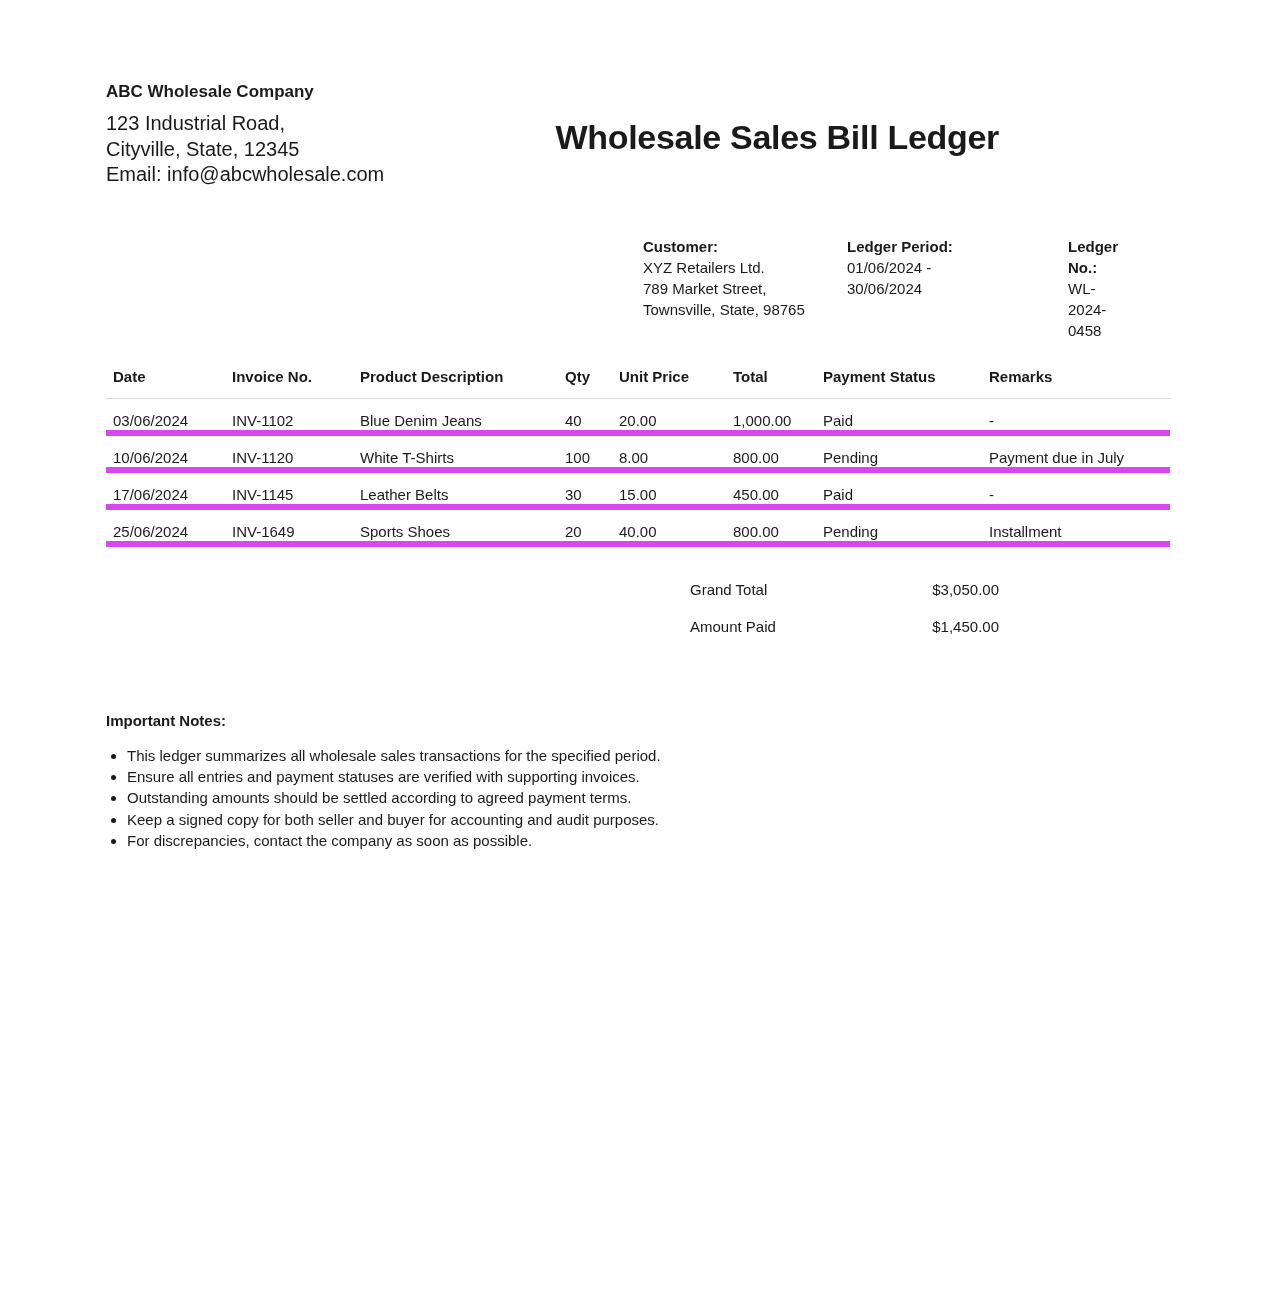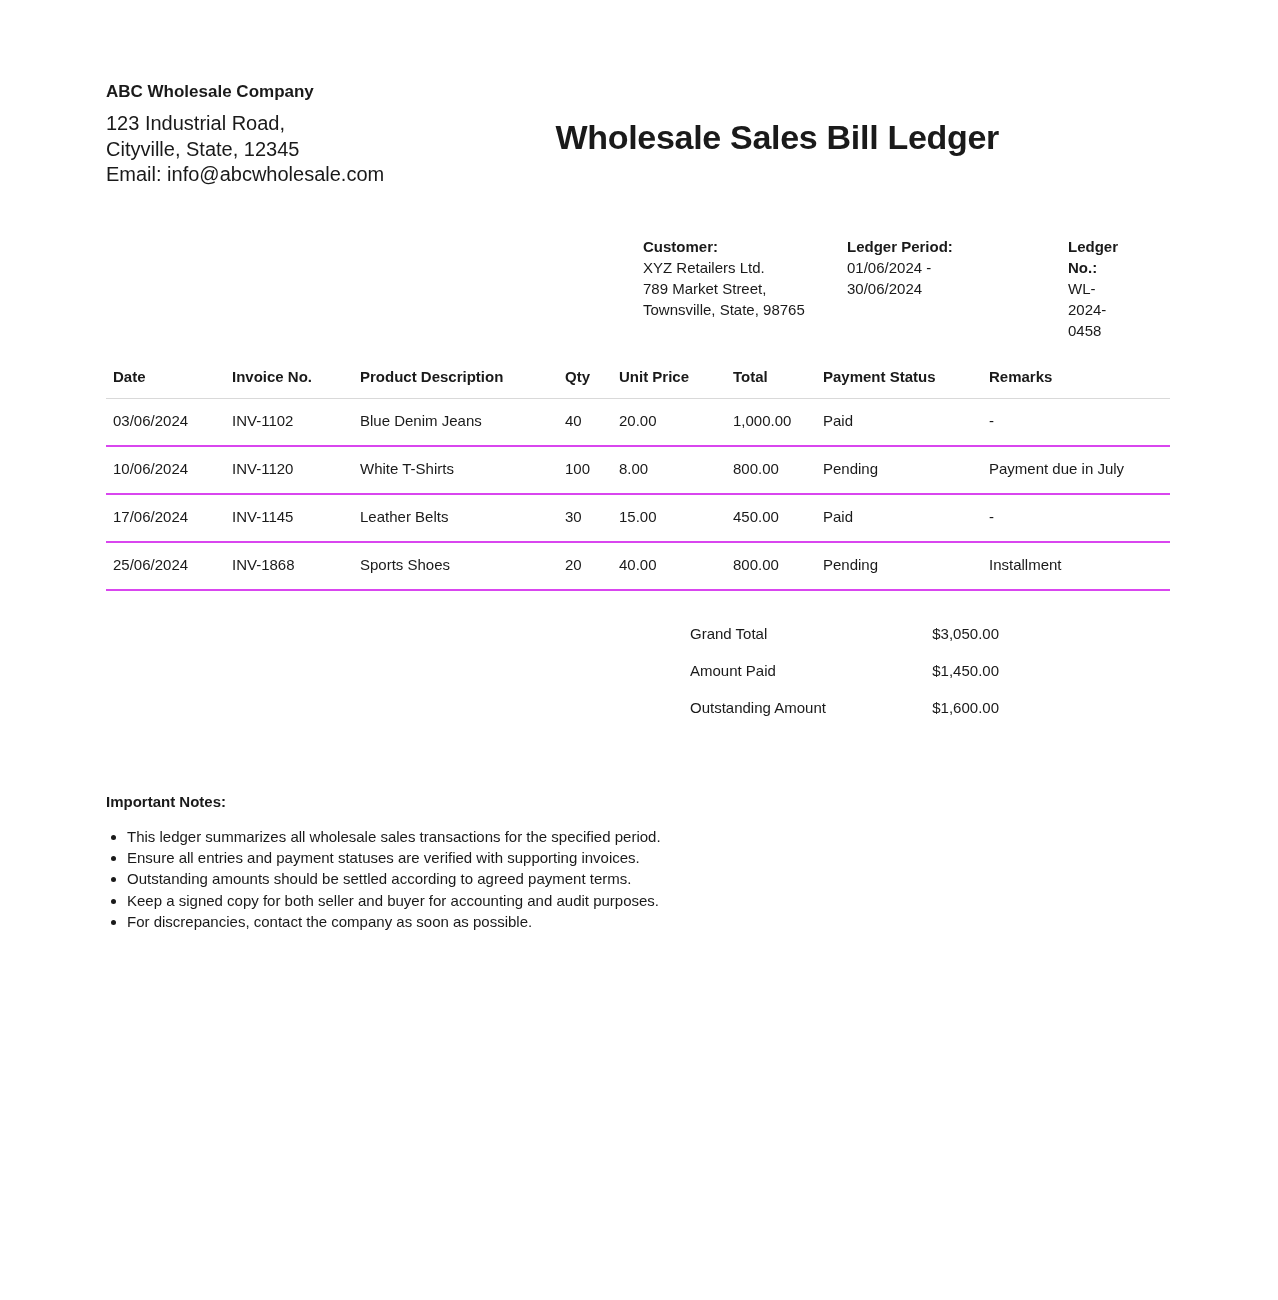--- a/index.html
+++ b/index.html
@@ -66,22 +66,22 @@
     table-layout: fixed;
     font-size: 15px;
   }
   .ledger-table th {
     text-align: left;
     font-weight: bold;
     padding: 11px 4px 13px 7px;
     border-bottom: 1px solid #d9d9d9;
   }
   .ledger-table td {
-    padding: 13px 4px 16px 7px;
-    border-bottom: 2px solid #d946ef;
+    padding: 13px 4px 1px 7px;
+    border-bottom: 6px solid #d946ef;
   }
 
   
   .totals {
     width: 309px;
     margin-left: auto;
     margin-top: 24px;
   }
   .totals-row {
     display: flex;
@@ -190,43 +190,39 @@
         <td>INV-1145</td>
         <td>Leather Belts</td>
         <td>30</td>
         <td>15.00</td>
         <td>450.00</td>
         <td>Paid</td>
         <td>-</td>
       </tr>
       <tr>
         <td>25/06/2024</td>
-        <td>INV-1868</td>
+        <td>INV-1649</td>
         <td>Sports Shoes</td>
         <td>20</td>
         <td>40.00</td>
         <td>800.00</td>
         <td>Pending</td>
         <td>Installment</td>
       </tr>
     </tbody>
   </table>
 
   <section class="totals">
     <div class="totals-row">
       <span class="totals-label">Grand Total</span>
       <span class="totals-value">$3,050.00</span>
     </div>
     <div class="totals-row">
       <span class="totals-label">Amount Paid</span>
       <span class="totals-value">$1,450.00</span>
-    </div>
-    <div class="totals-row">
-      <span class="totals-label">Outstanding Amount</span>
-      <span class="totals-value">$1,600.00</span>
     </div>
   </section>
 
   <section class="notes">
     <div class="notes-heading">Important Notes:</div>
     <ul class="notes-list">
       <li>This ledger summarizes all wholesale sales transactions for the specified period.</li>
       <li>Ensure all entries and payment statuses are verified with supporting invoices.</li>
       <li>Outstanding amounts should be settled according to agreed payment terms.</li>
       <li>Keep a signed copy for both seller and buyer for accounting and audit purposes.</li>

